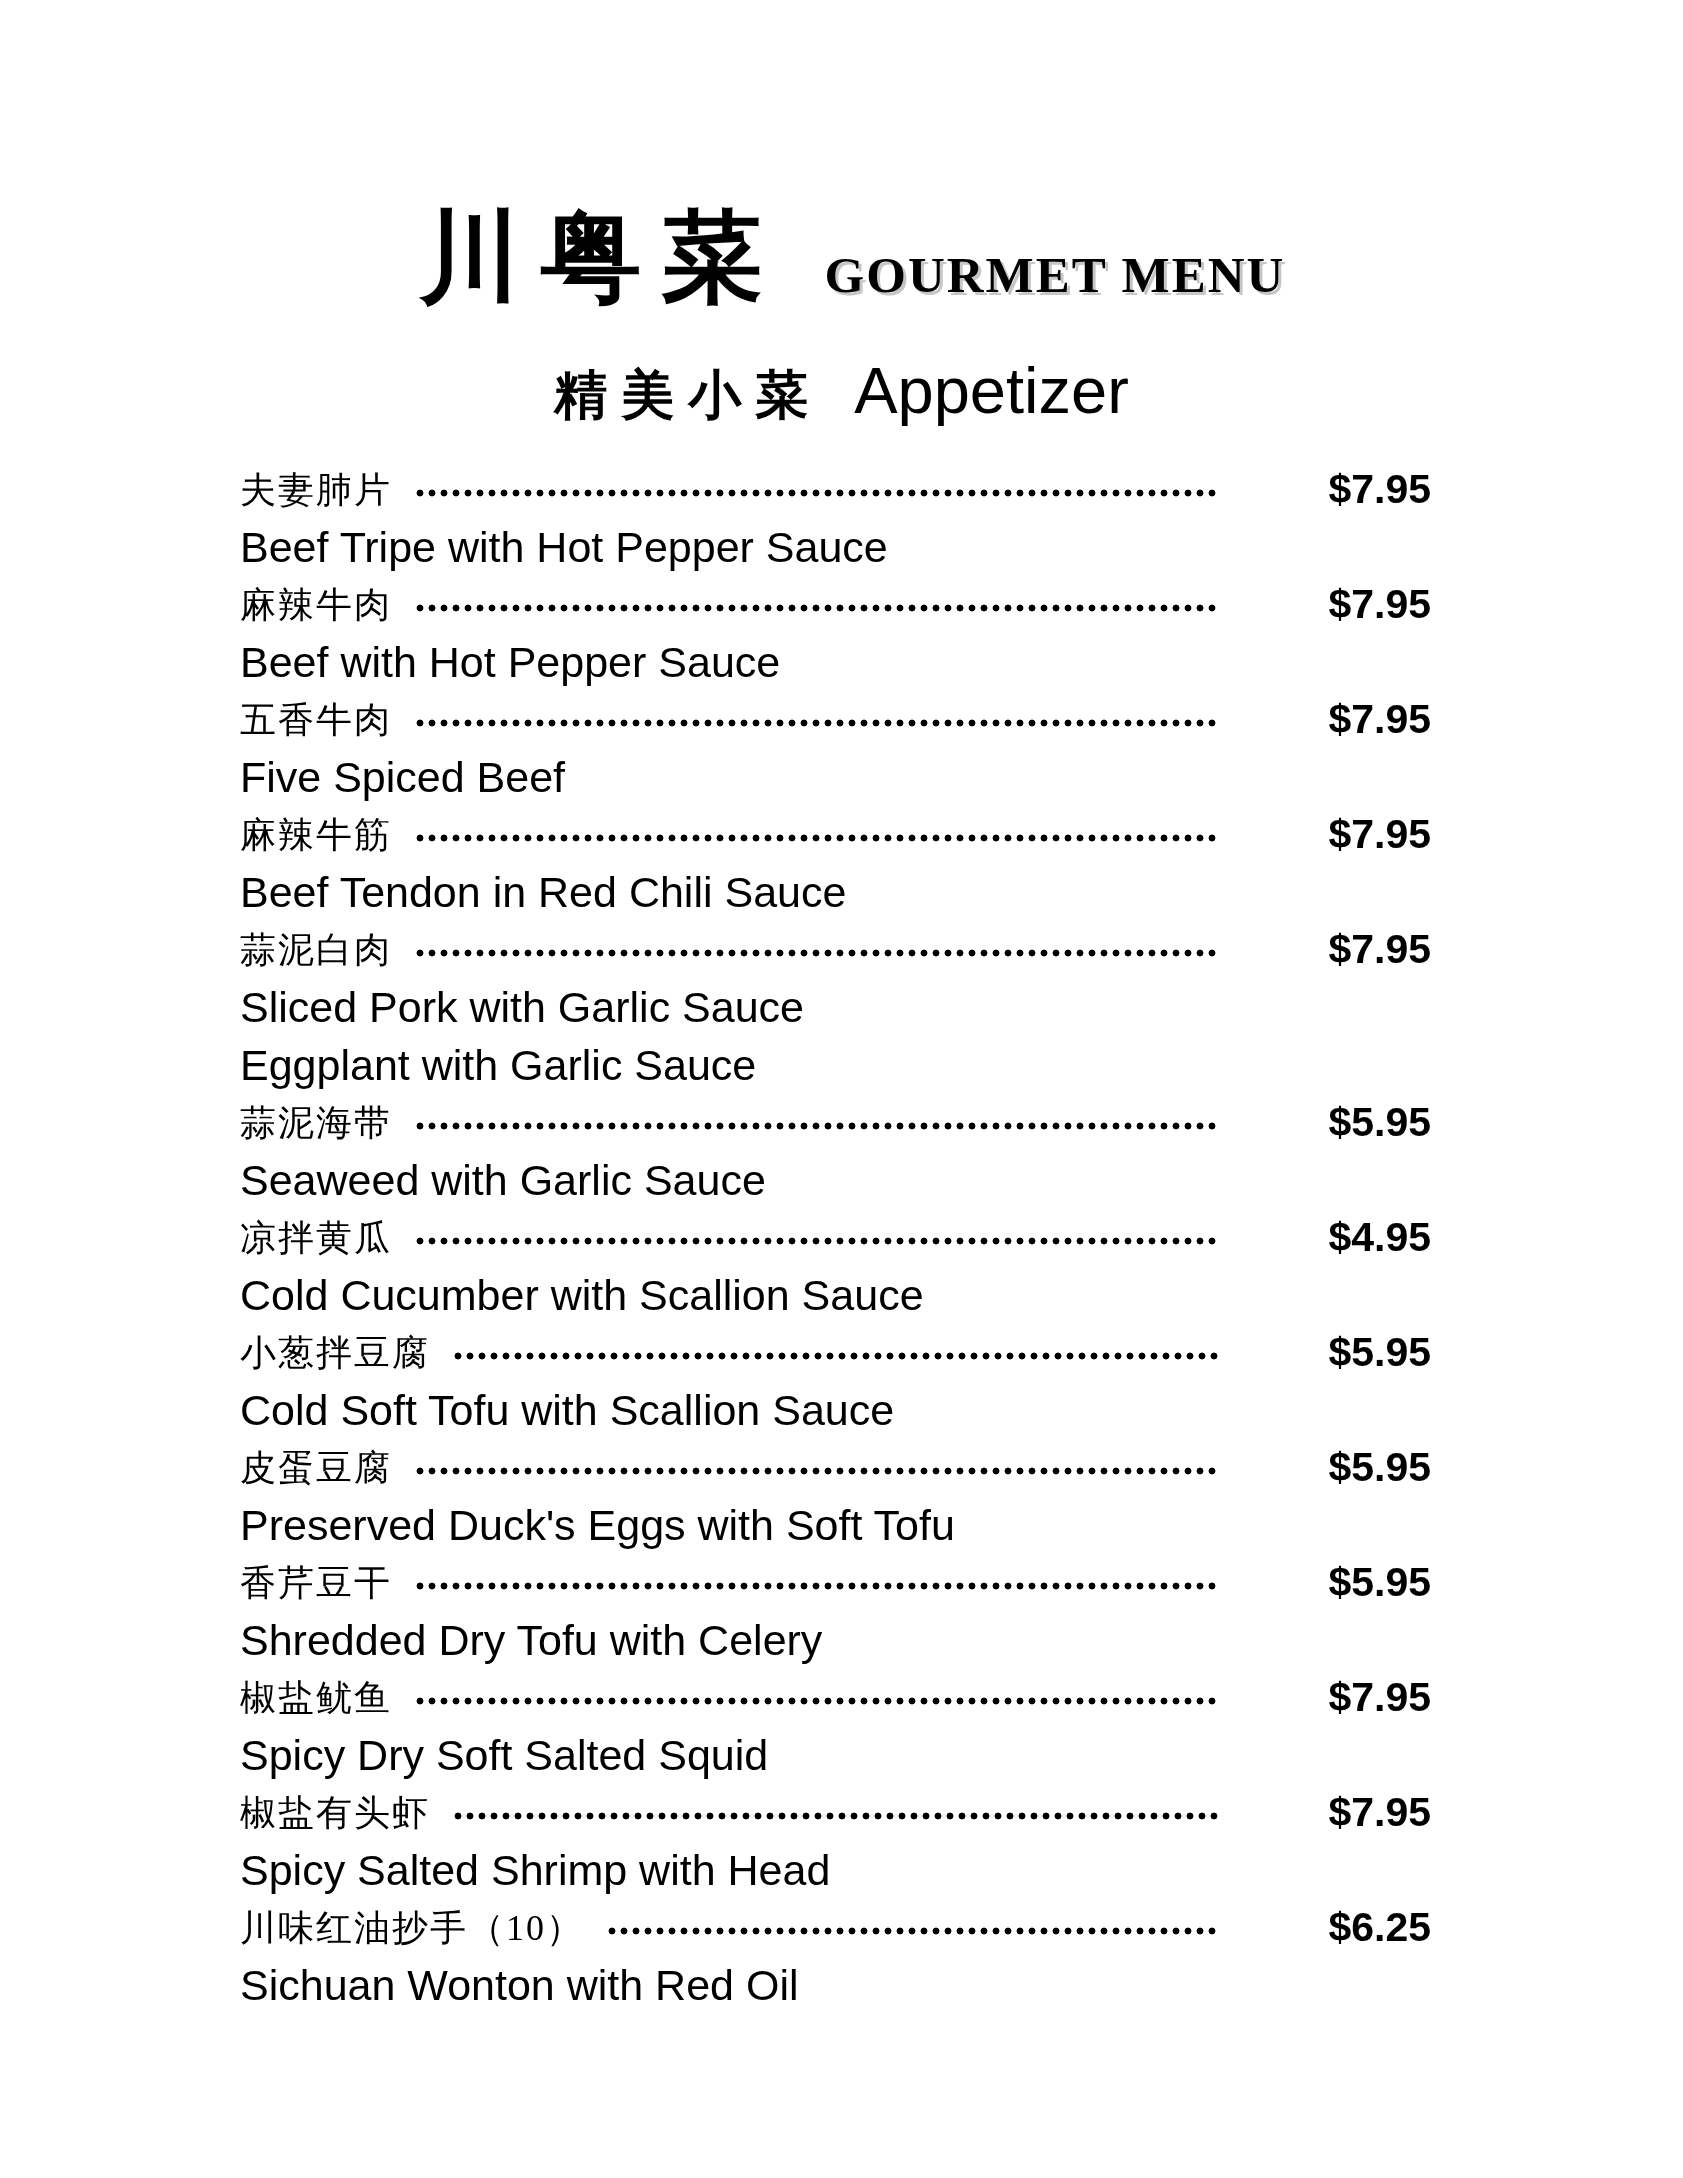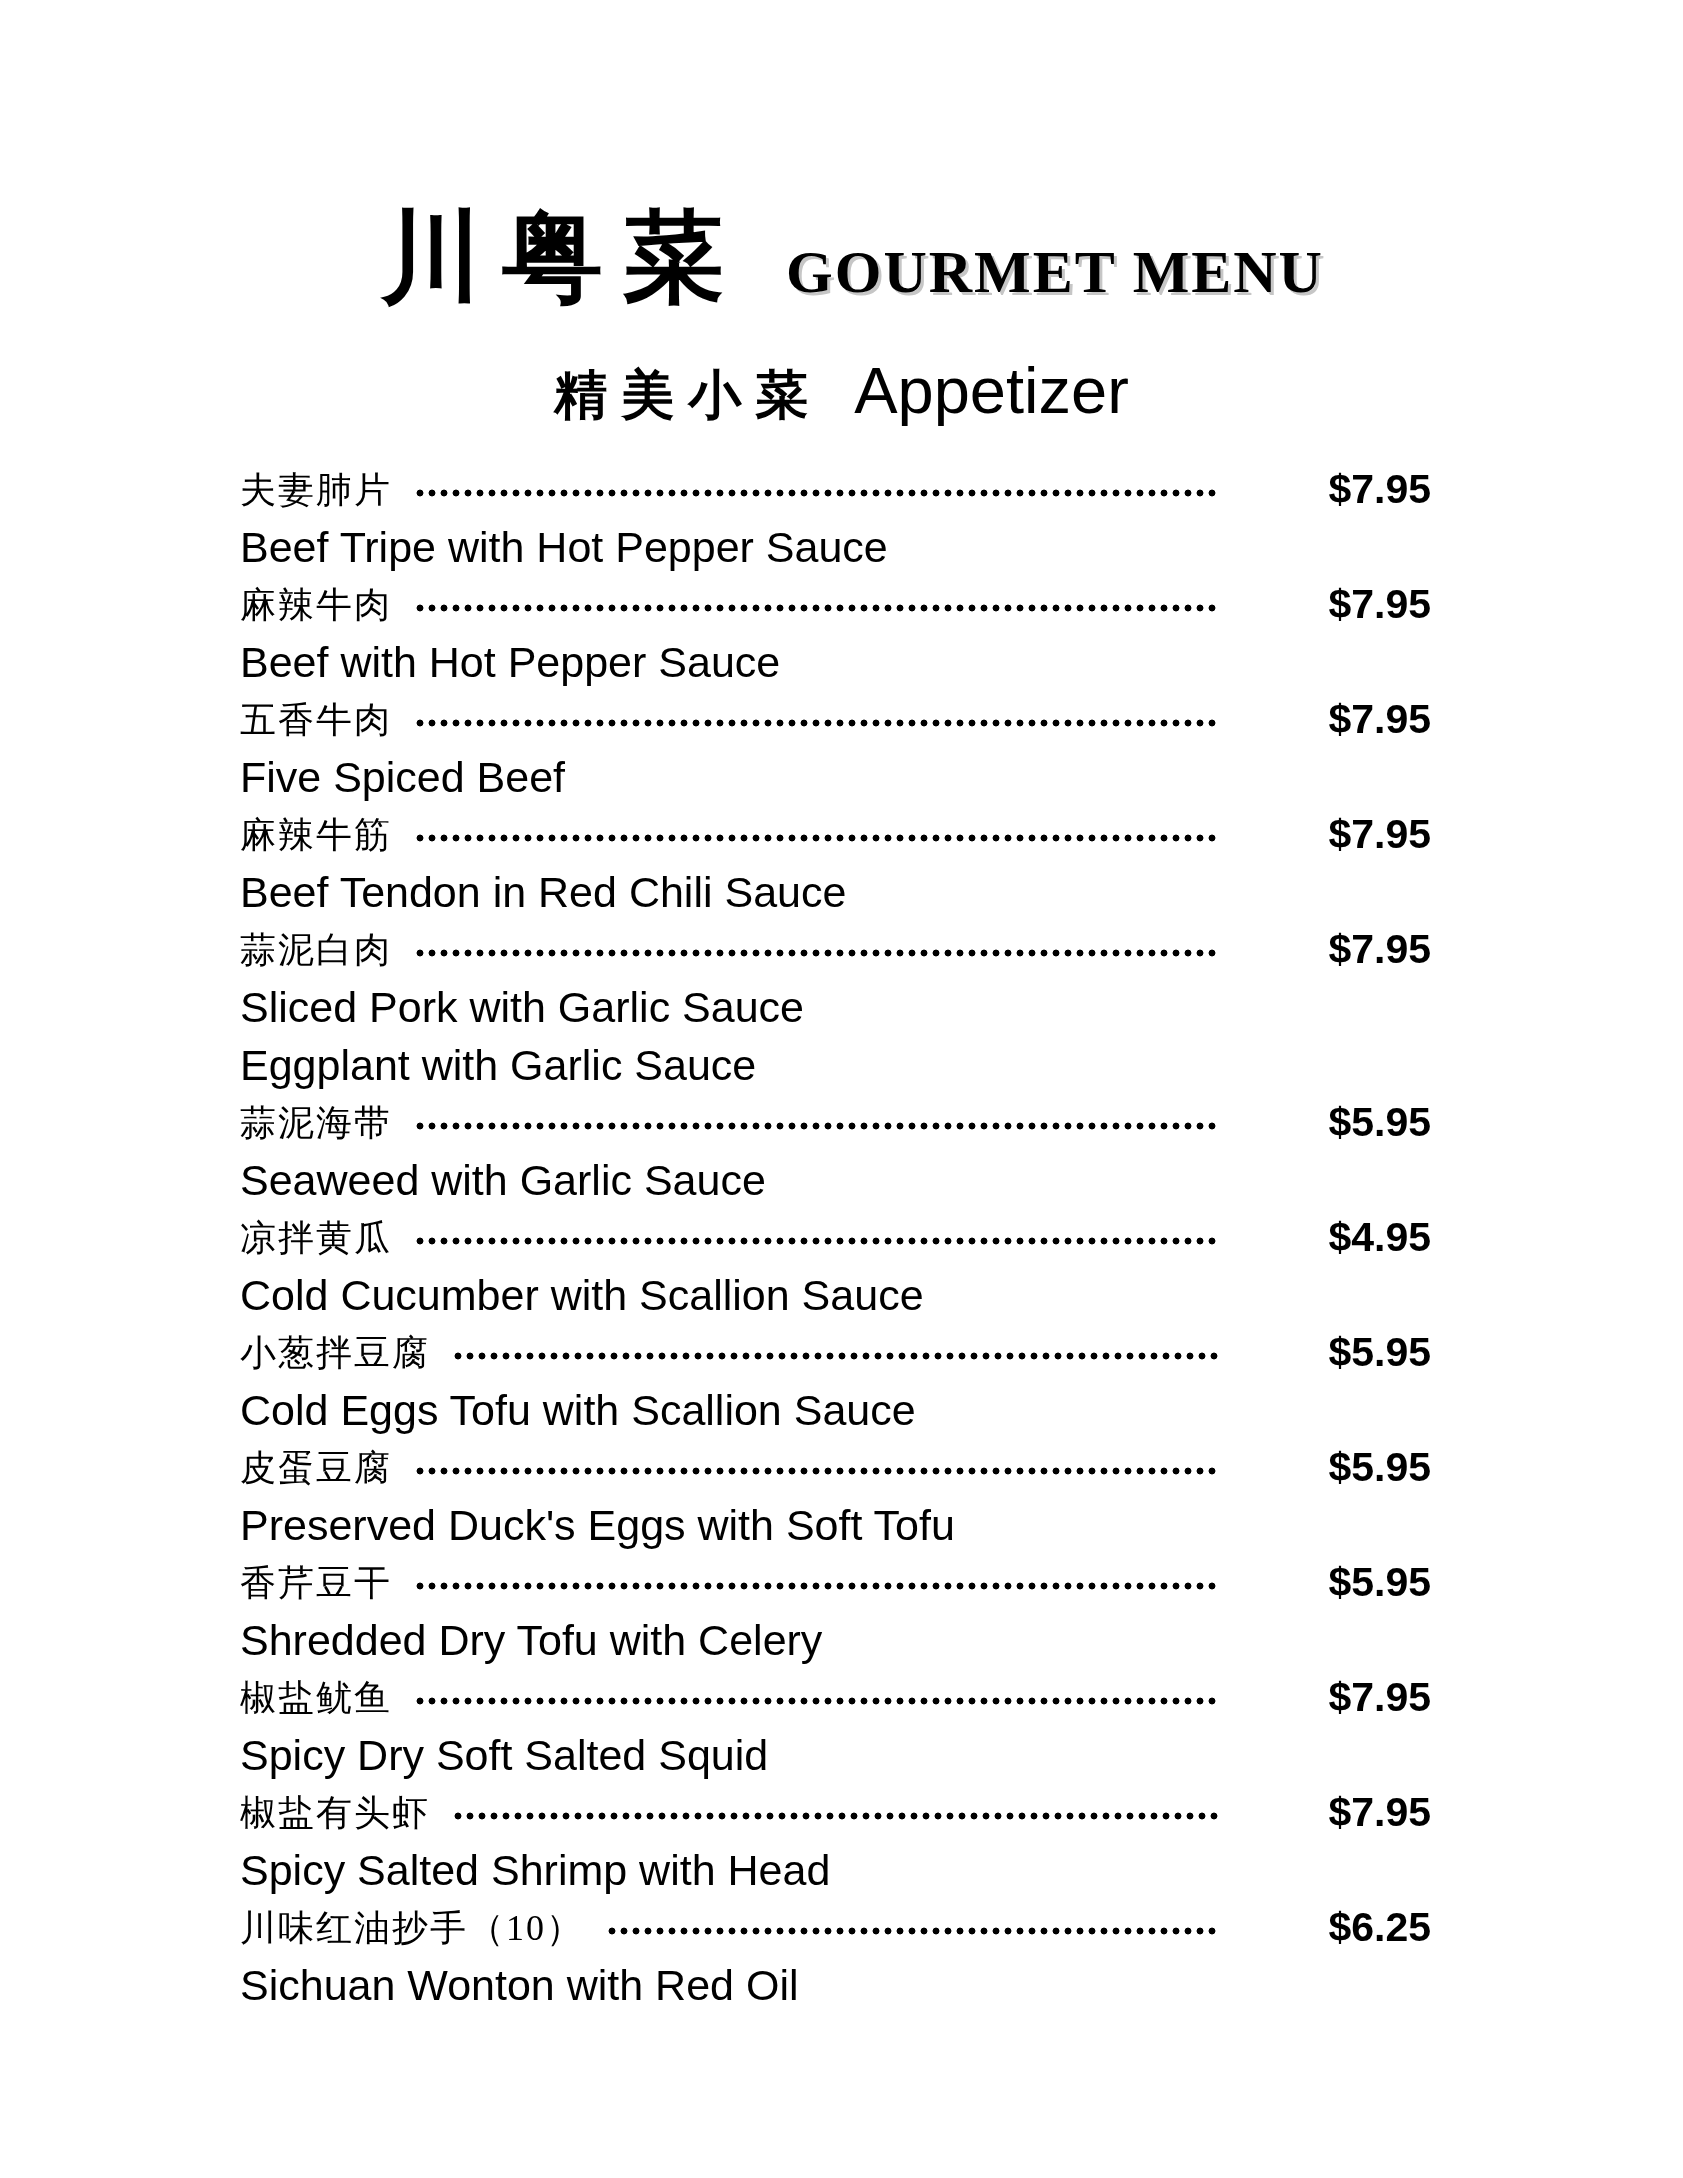--- a/index.html
+++ b/index.html
@@ -26,21 +26,21 @@
   .title-cn {
     font-family: "DejaVu Serif", "Liberation Serif", serif;
     font-weight: bold;
     font-size: 101px;
     letter-spacing: 20px;
     line-height: 1;
   }
   .title-en {
     font-family: "Liberation Serif", "DejaVu Serif", serif;
     font-weight: bold;
-    font-size: 60px;
+    font-size: 51px;
     letter-spacing: 2px;
     line-height: 1;
     text-shadow: 3px 3px 0 #c6c6c6;
   }
 
   
   .subtitle-row {
     position: absolute; top: 358px; left: 0; width: 100%;
     display: flex; justify-content: center; align-items: baseline; gap: 32px;
     white-space: nowrap;
@@ -204,21 +204,21 @@
     </div>
   </div>
 
   <div class="item">
     <div class="row1">
       <span class="cn">小葱拌豆腐</span>
       <span class="leader"></span>
       <span class="price">$5.95</span>
     </div>
     <div class="row2">
-      <span class="en">Cold Eggs Tofu with Scallion Sauce</span>
+      <span class="en">Cold Soft Tofu with Scallion Sauce</span>
     </div>
   </div>
 
   <div class="item">
     <div class="row1">
       <span class="cn">皮蛋豆腐</span>
       <span class="leader"></span>
       <span class="price">$5.95</span>
     </div>
     <div class="row2">

